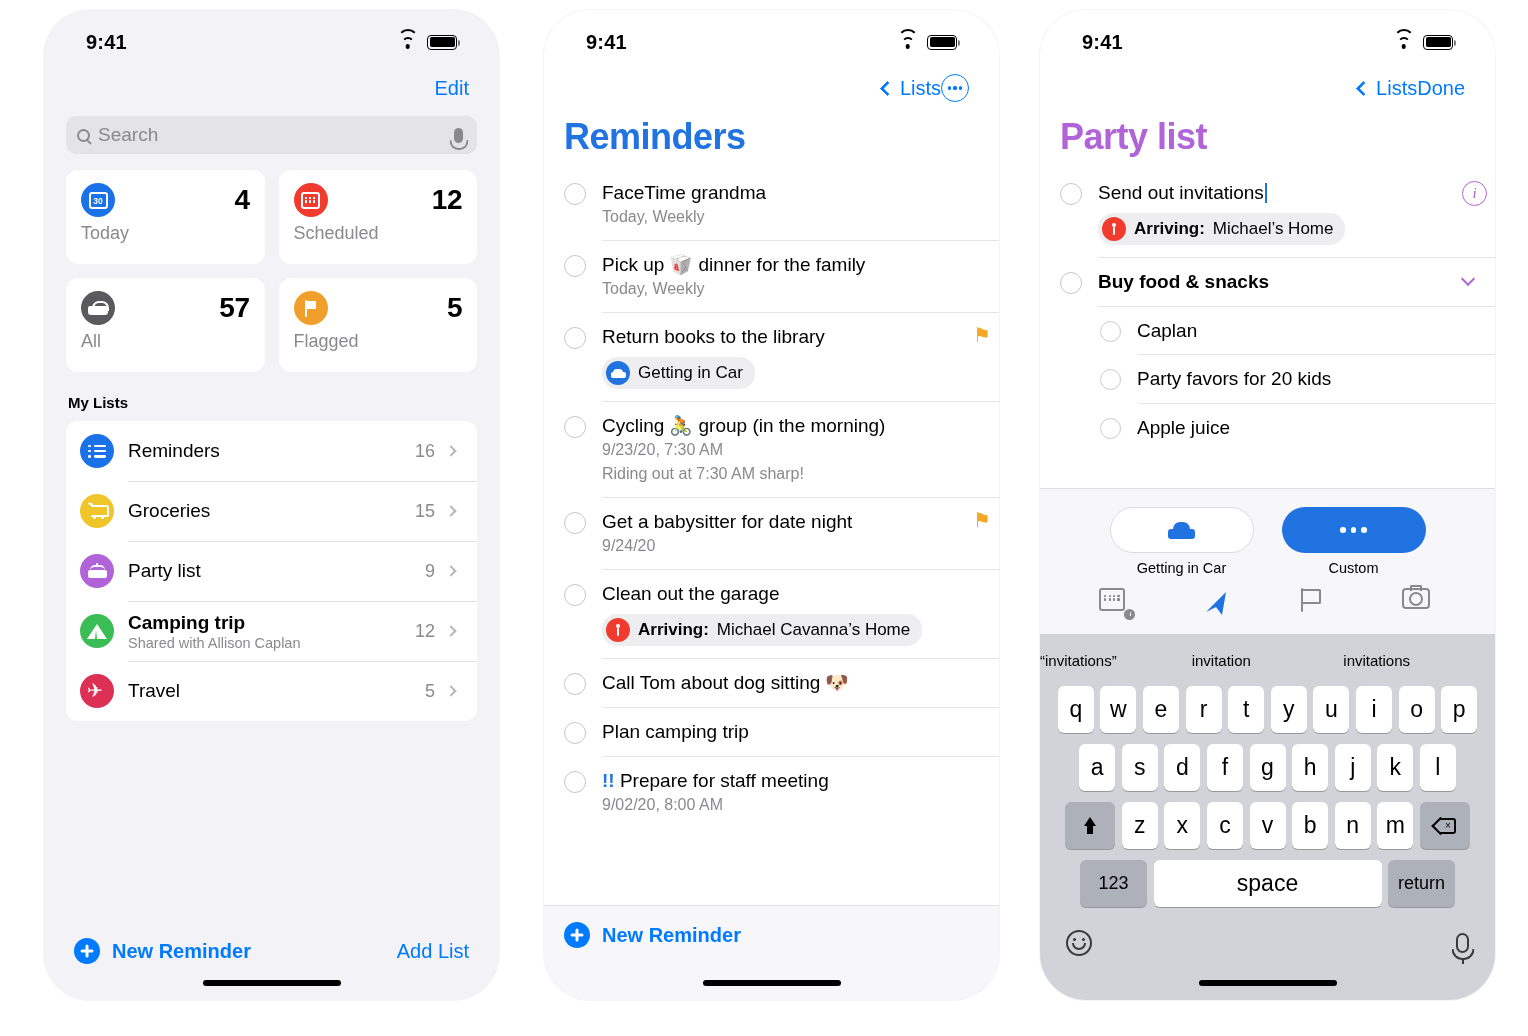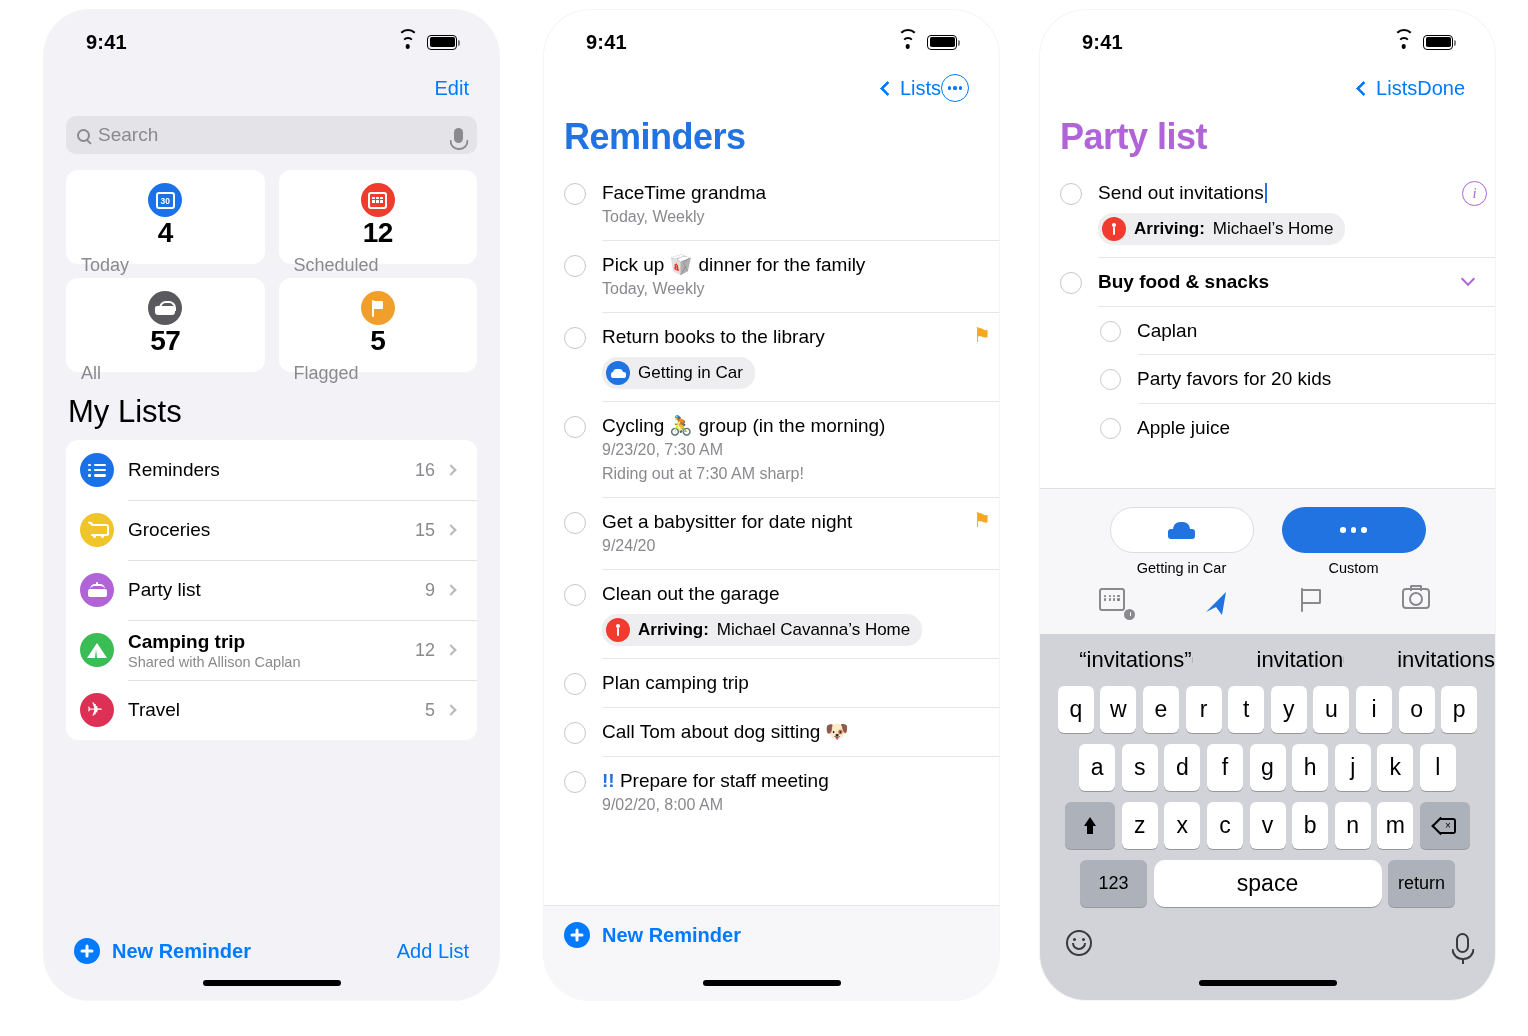--- a/index.html
+++ b/index.html
@@ -103,21 +103,21 @@
 
   
   .smartgrid {
     display: grid; grid-template-columns: 1fr 1fr; gap: 14px;
     padding: 16px 22px 0 22px;
   }
   .smartcard {
     background: #fff; border-radius: 12px; height: 94px; padding: 13px 15px 0 15px;
     position: relative;
   }
-  .sc-top { display: flex; align-items: center; justify-content: flex-end; flex-direction: column; }
+  .sc-top { display: flex; align-items: center; justify-content: space-between; }
   .sc-ic { width: 34px; height: 34px; border-radius: 50%; display: flex; align-items: center; justify-content: center; }
   .sc-count { font-size: 28px; font-weight: bold; color: #000; letter-spacing: -.5px; }
   .sc-label { font-size: 18px; color: #8a8a8e; margin-top: 6px; }
 
   .ic-today { background: #1b72e8; }
   .ic-today .dsq {
     width: 19px; height: 17px; border: 2.1px solid #fff; border-radius: 3px;
     display:flex; align-items:center; justify-content:center;
     font-size: 8.5px; color: #fff; font-weight: bold; padding-top: 2px;
   }
@@ -145,21 +145,21 @@
     width: 16px; height: 17px; position: relative;
   }
   .ic-flag .fl::before {
     content:""; position:absolute; left:2px; top:0; width:2.4px; height:17px; background:#fff; border-radius:1px;
   }
   .ic-flag .fl::after {
     content:""; position:absolute; left:4.4px; top:1px; width:9px; height:8px; background:#fff; border-radius:0 1px 1px 0;
   }
 
   
-  .section-title { font-size: 31px; font-weight: normal; padding: 22px 24px 10px 24px; color: #000; }
+  .section-title { font-size: 15px; font-weight: bold; padding: 22px 24px 10px 24px; color: #000; }
   .listcard { background: #fff; border-radius: 12px; margin: 0 22px; overflow: hidden; }
   .listrow { display: flex; align-items: center; padding: 0 14px; min-height: 60px; position: relative; }
   .listrow + .listrow::before {
     content:""; position:absolute; left: 62px; right: 0; top: 0; height: 1px; background: #e0e0e3;
   }
   .lr-ic { width: 34px; height: 34px; border-radius: 50%; flex: none; margin-right: 14px;
            display:flex; align-items:center; justify-content:center; }
   .lr-text { flex: 1; min-width: 0; }
   .lr-title { font-size: 19px; color: #000; }
   .lr-title.bold { font-weight: bold; }
@@ -342,34 +342,34 @@
 
   
   .keyboard {
     position: absolute; left: 0; right: 0; top: 624px; bottom: 0;
     background: #d1d3d9;
   }
   .predbar {
     height: 52px; display: flex; align-items: center;
   }
   .pred {
-    flex: 1; text-align: right; font-size: 22px; color: #000; position: relative;
+    flex: 1; text-align: left; font-size: 15px; color: #000; position: relative;
   }
   .pred + .pred::before {
     content:""; position:absolute; left: 0; top: 10px; bottom: 10px; width: 1px; background: #b5b7bd;
   }
   .krow { display: flex; justify-content: center; gap: 6.6px; margin-bottom: 11px; }
   .krow.r2 { padding: 0 22px; }
   .key {
     width: 36px; height: 47px; border-radius: 6px; background: #fff;
     display: flex; align-items: center; justify-content: center;
     font-size: 23px; color: #000; box-shadow: 0 1px 0 rgba(0,0,0,.28);
   }
   .key.wide { width: 50px; background: #adb1ba; }
-  .key.space { width: 228px; border-radius: 11px; }
+  .key.space { width: 228px; }
   .key.fn { width: 67px; background: #adb1ba; font-size: 18px; }
   .shift-glyph { width: 17px; height: 18px; position: relative; }
   .shift-glyph::before { content:""; position:absolute; top:0; left:2px;
     border-left: 6.5px solid transparent; border-right: 6.5px solid transparent; border-bottom: 9px solid #000; }
   .shift-glyph::after { content:""; position:absolute; bottom:1px; left:5.5px; width:6px; height:9px; background:#000; }
   .bksp-glyph { width: 22px; height: 16px; position: relative; }
   .bksp-glyph .bk {
     position:absolute; right:0; top:0; width:16px; height:16px;
     border: 2px solid #000; border-radius: 0 3px 3px 0; border-left: none;
   }
@@ -640,28 +640,28 @@
             <b>Arriving:</b>
             <span>Michael Cavanna’s Home</span>
           </div>
         </div>
       </div>
 
 
       <div class="remrow">
         <div class="circ"></div>
         <div class="rr-body">
+          <div class="rr-title">Call Tom about dog sitting 🐶</div>
+        </div>
+      </div>
+
+      <div class="remrow">
+        <div class="circ"></div>
+        <div class="rr-body">
           <div class="rr-title">Plan camping trip</div>
-        </div>
-      </div>
-
-      <div class="remrow">
-        <div class="circ"></div>
-        <div class="rr-body">
-          <div class="rr-title">Call Tom about dog sitting 🐶</div>
         </div>
       </div>
 
       <div class="remrow">
         <div class="circ"></div>
         <div class="rr-body">
           <div class="rr-title">
             <span class="bang">!!</span>
             <span>Prepare for staff meeting</span>
           </div>

